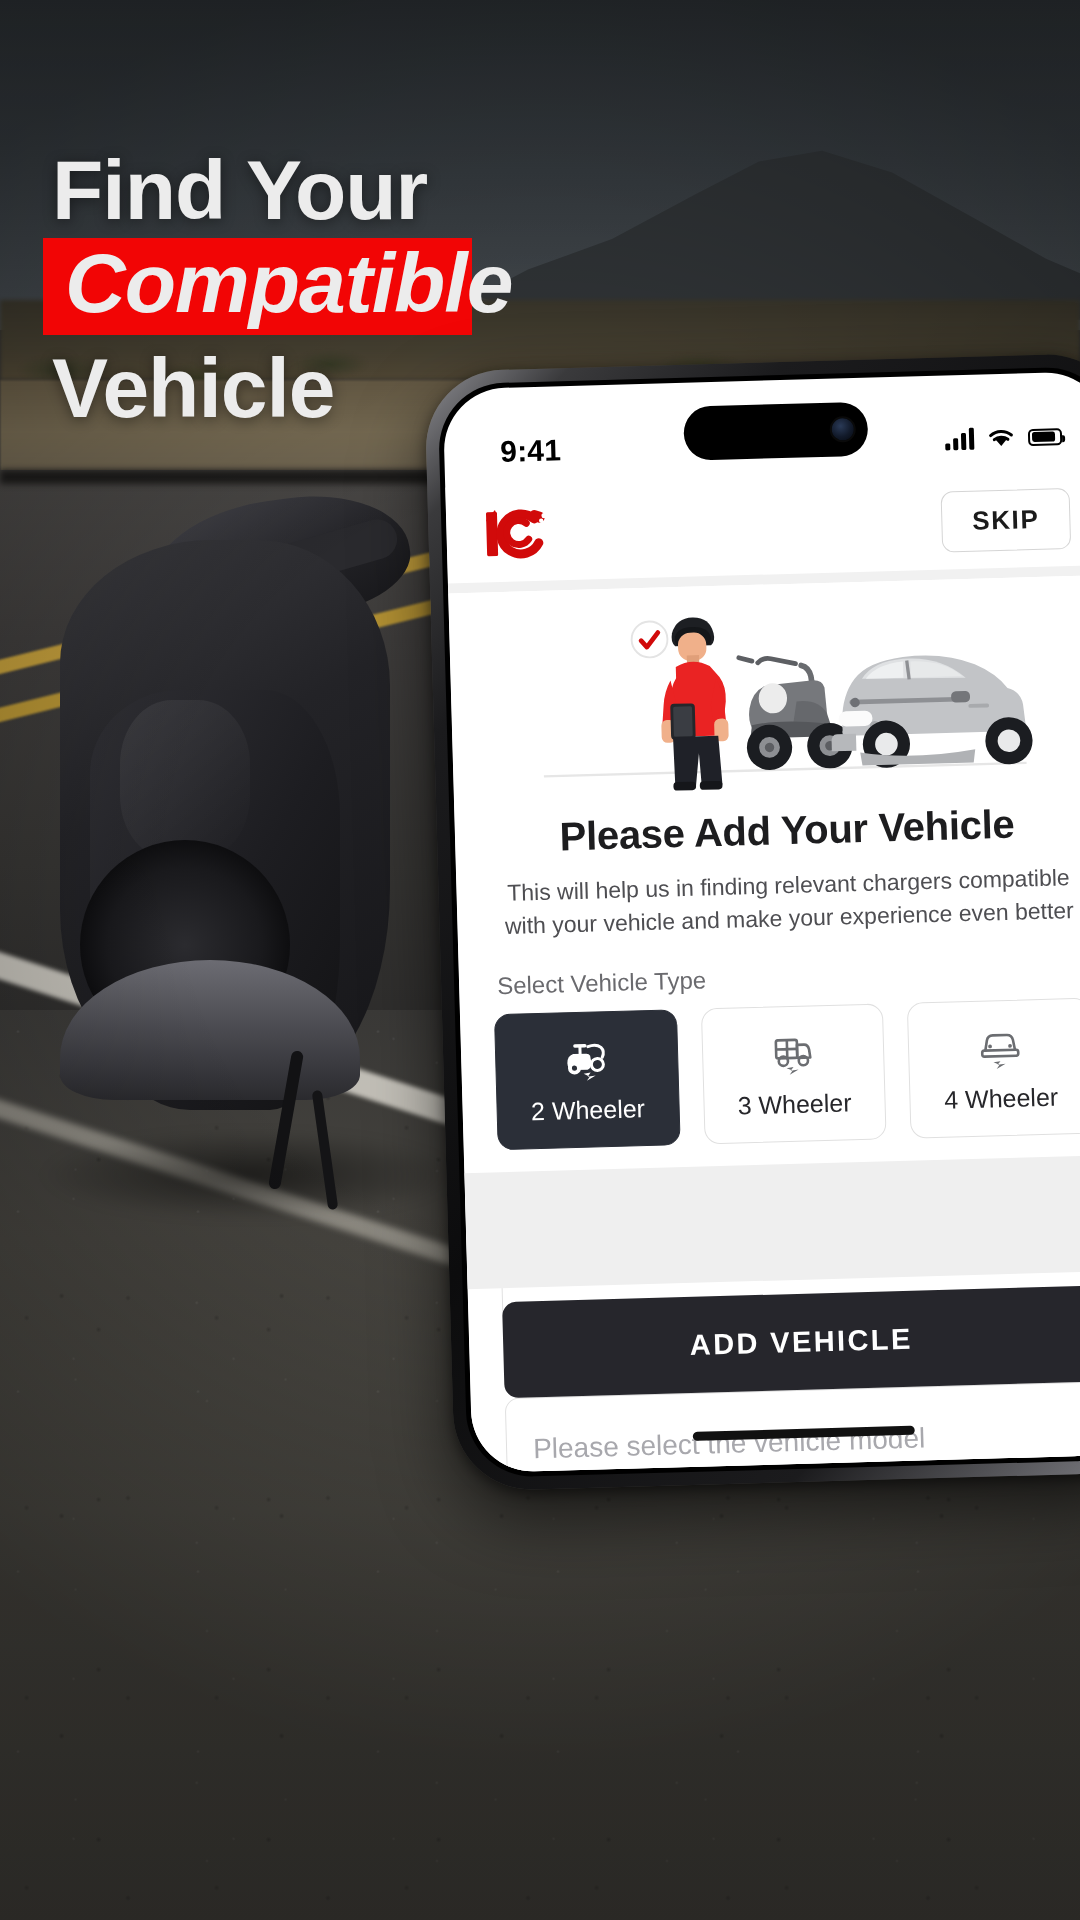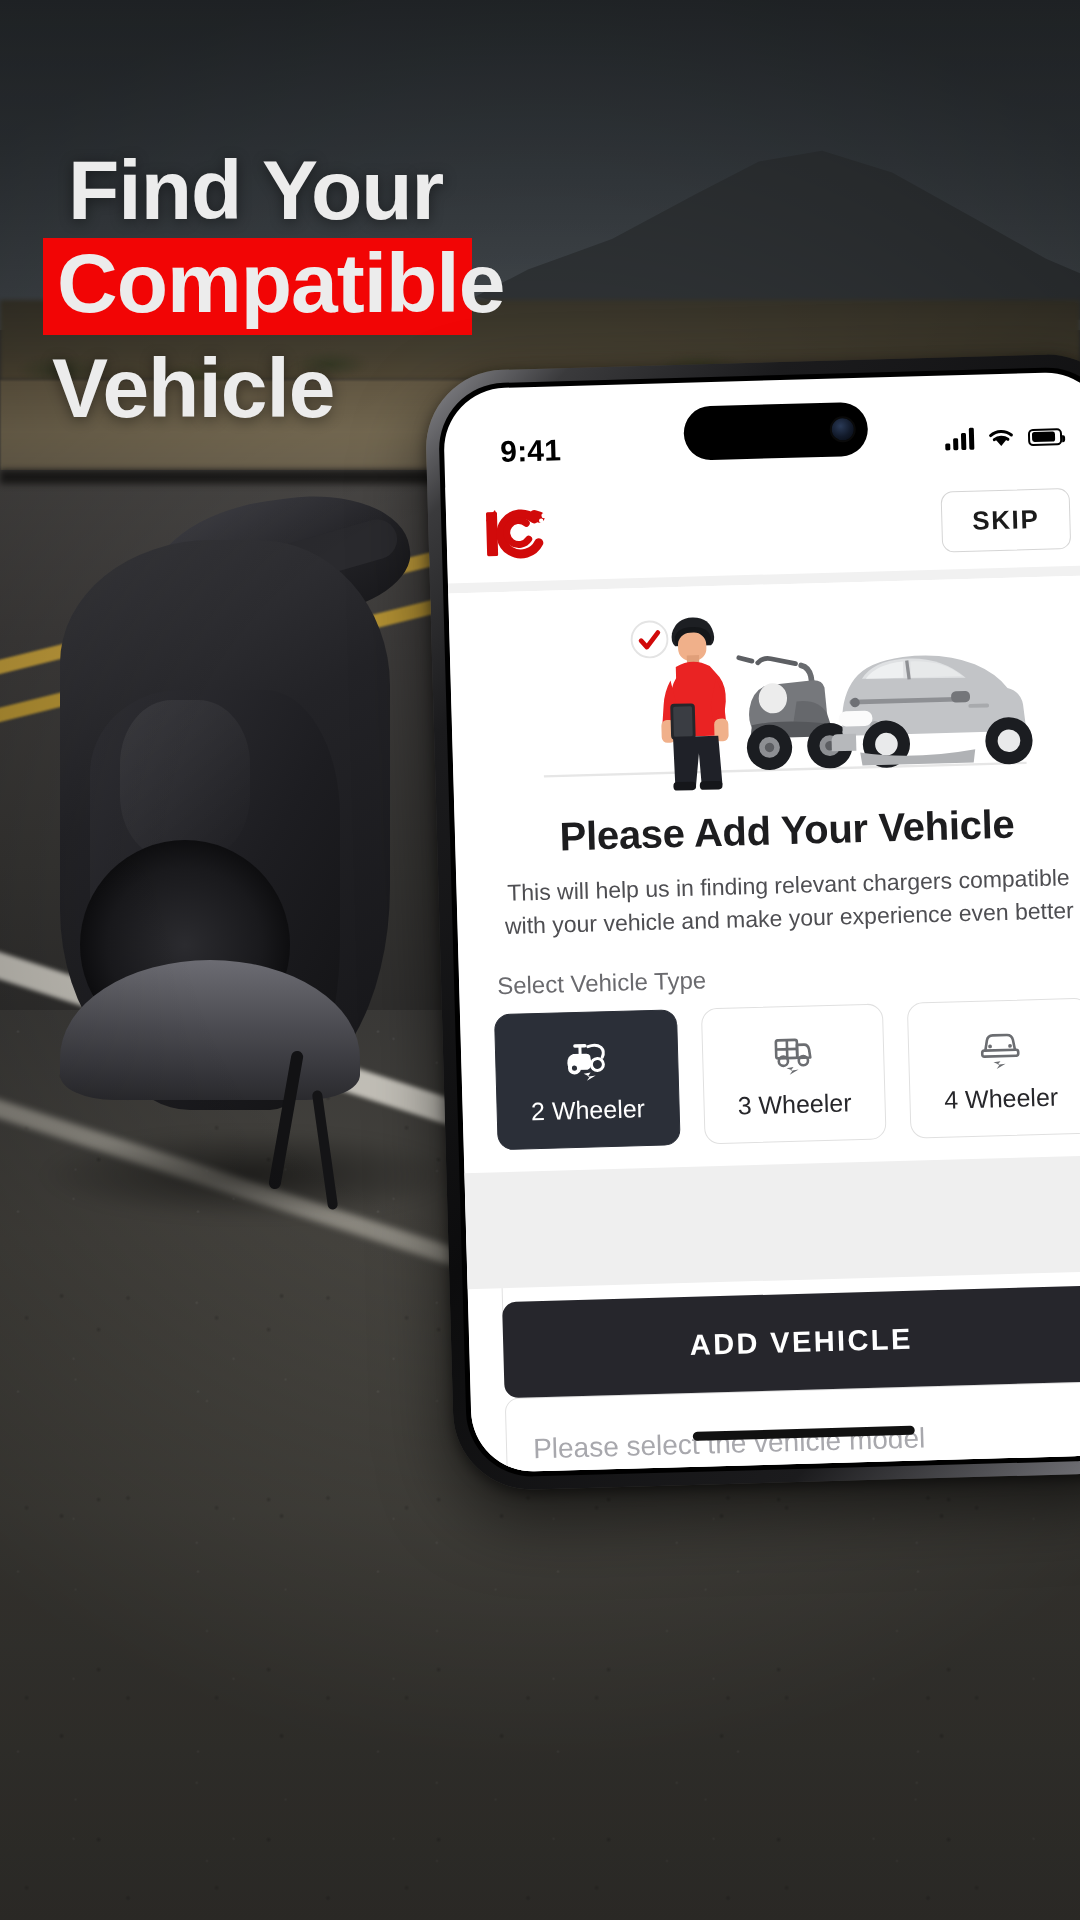--- a/index.html
+++ b/index.html
@@ -151,28 +151,28 @@
     filter:blur(6px);
   }
 
   
   #headline { position:absolute; left:0; top:0; width:1080px; }
   .hl-line {
     font-size:84px; font-weight:bold; color:#ececec;
     letter-spacing:-1px; line-height:1.02;
     text-shadow:0 2px 14px rgba(0,0,0,.45);
   }
-  .hl-l1 { position:absolute; left:68px; top:148px; }
+  .hl-l1 { position:absolute; left:52px; top:148px; }
   .hl-hi {
     position:absolute; left:43px; top:238px;
     width:429px; height:97px;
     background:#f20505;
     display:flex; align-items:center;
   }
-  .hl-hi .hl-line { position:relative; left:14px; top:-3px; text-shadow:none; }
+  .hl-hi .hl-line { position:relative; left:22px; top:-3px; text-shadow:none;font-style:italic; }
   .hl-l3 { position:absolute; left:52px; top:346px; }
 
   
   #phone {
     position:absolute; left:424px; top:372px;
     width:700px; height:1120px;
     transform:rotate(-1.6deg);
     transform-origin:left top;
   }
   .ph-frame {

